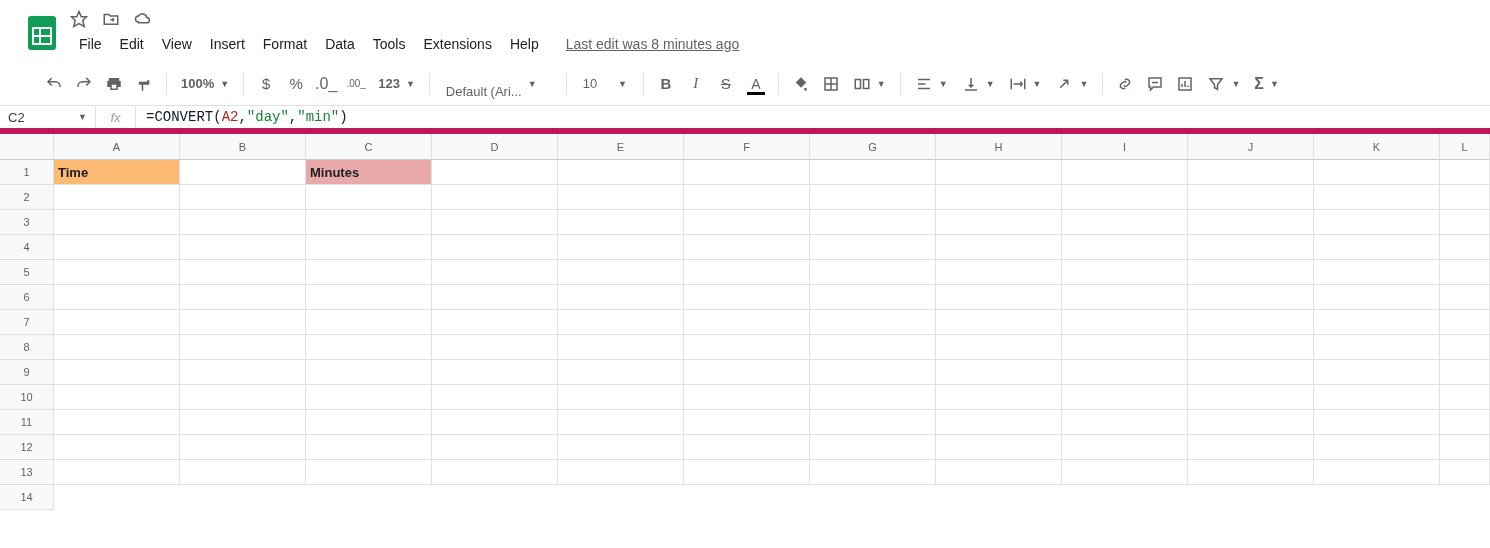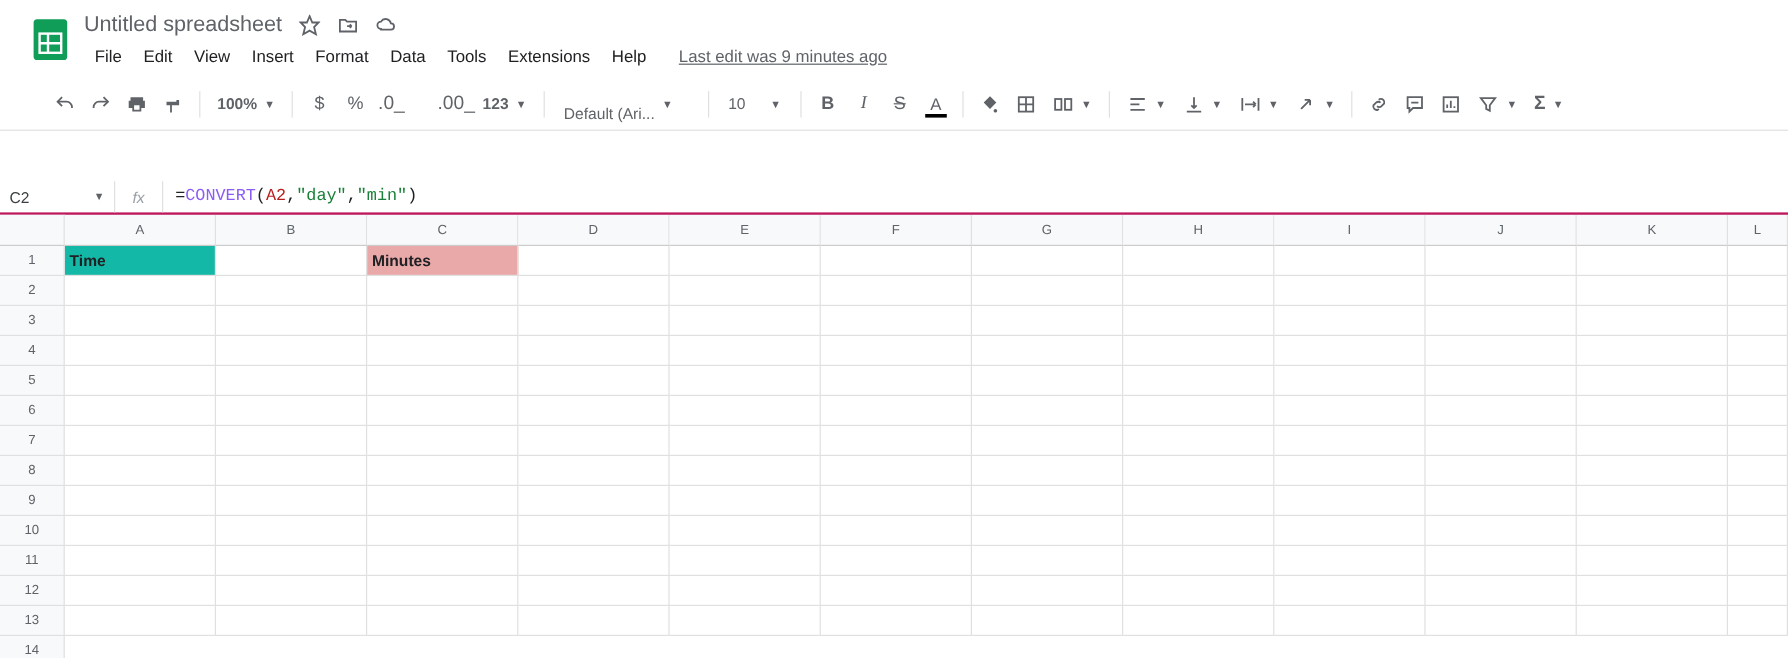--- a/index.html
+++ b/index.html
@@ -15,60 +15,59 @@
   .last-edit { font-size: 14px; color: #5f6368; text-decoration: underline; margin-left: 18px; cursor: pointer; }
   .toolbar { display: flex; align-items: center; padding: 6px 8px 6px 40px; border-bottom: 1px solid #e0e0e0; gap: 2px; margin-top: 6px; }
   .tb-btn { width: 28px; height: 28px; display: inline-flex; align-items: center; justify-content: center; color: #5f6368; cursor: pointer; border-radius: 2px; }
   .tb-sep { width: 1px; height: 22px; background: #e0e0e0; margin: 0 6px; }
   .tb-zoom { display: inline-flex; align-items: center; gap: 6px; padding: 0 6px; color: #5f6368; font-size: 13px; cursor: pointer; font-weight: bold; }
   .tb-font { display: inline-flex; align-items: center; gap: 6px; padding: 0 8px; color: #5f6368; font-size: 13px; width: 120px; cursor: pointer; }
   .tb-size { display: inline-flex; align-items: center; gap: 4px; padding: 0 8px; color: #5f6368; font-size: 13px; width: 60px; justify-content: space-between; cursor: pointer; }
   .text-color-btn { position: relative; }
   .text-color-underline { position: absolute; bottom: 3px; left: 5px; right: 5px; height: 3px; background: #000; }
   .caret { font-size: 9px; color: #5f6368; }
-  .namebox-row { display: flex; align-items: center; border-bottom: 2px solid #be185d; height: 28px; margin-top: 42px; }
+  .namebox-row { display: flex; align-items: center; border-bottom: 6px solid #be185d; height: 28px; }
   .namebox { width: 96px; padding: 0 8px; font-size: 13px; color: #3c4043; display: flex; align-items: center; justify-content: space-between; border-right: 1px solid #e0e0e0; height: 100%; }
   .fx-label { width: 40px; text-align: center; font-style: italic; color: #9aa0a6; font-size: 13px; border-right: 1px solid #e0e0e0; height: 100%; display: flex; align-items: center; justify-content: center; }
   .formula-bar { flex: 1; padding: 0 10px; font-size: 14px; font-family: "Courier New", monospace; color: #202124; display: flex; align-items: center; height: 100%; }
-  .fn-name { color: #8b5cf6; }
+  .fn-name { color: #0f172a; }
   .ref { color: #b91c1c; }
   .str { color: #188038; }
   .grid { display: flex; }
   .row-headers { flex-shrink: 0; width: 54px; }
   .corner { height: 26px; background: #f8f9fa; border-right: 1px solid #e0e0e0; border-bottom: 1px solid #ccc; }
   .row-header { height: 25px; background: #f8f9fa; border-right: 1px solid #e0e0e0; border-bottom: 1px solid #e0e0e0; display: flex; align-items: center; justify-content: center; font-size: 11px; color: #5f6368; }
   .cols { flex: 1; overflow: hidden; }
   .col-headers { display: flex; height: 26px; }
   .col-header { width: 126px; background: #f8f9fa; border-right: 1px solid #e0e0e0; border-bottom: 1px solid #ccc; display: flex; align-items: center; justify-content: center; font-size: 11px; color: #5f6368; flex-shrink: 0; }
   .col-header.last { flex: 1; }
   .row { display: flex; height: 25px; }
   .cell { width: 126px; border-right: 1px solid #e0e0e0; border-bottom: 1px solid #e0e0e0; padding: 0 4px; display: flex; align-items: center; font-size: 13px; flex-shrink: 0; position: relative; }
   .cell.last { flex: 1; }
-  .hdr-a { background: #14b8a6; font-weight: bold; }
+  .hdr-a { background: #fdba74; font-weight: bold; }
   .hdr-c { background: #eaa9a9; font-weight: bold; }
   .right { justify-content: flex-end; }
   .selected { outline: 2px solid #1a73e8; outline-offset: -1px; z-index: 2; }
   .sel-handle { position: absolute; right: -3px; bottom: -3px; width: 6px; height: 6px; background: #1a73e8; z-index: 3; }
   svg { display: block; }
 </style>
 </head>
 <body>
 
 <div class="header">
   <div class="logo">
     <svg viewBox="0 0 40 40">
         <rect x="6" y="4" width="28" height="34" rx="3" fill="#0f9d58"></rect>
         <rect x="11" y="16" width="18" height="16" fill="none" stroke="#fff" stroke-width="2"></rect>
         <line x1="11" y1="24" x2="29" y2="24" stroke="#fff" stroke-width="2"></line>
         <line x1="18" y1="16" x2="18" y2="32" stroke="#fff" stroke-width="2"></line>
       </svg>
   </div>
   <div class="title-area">
     <div class="title-row">
-      <span class="doc-title">Untitled spreadsheet</span>
       <span class="title-icon">
         <svg width="18" height="18" viewBox="0 0 24 24" fill="none" stroke="#5f6368" stroke-width="2">
             <polygon points="12,2 15,9 22,9 17,14 19,22 12,18 5,22 7,14 2,9 9,9"></polygon>
           </svg>
       </span>
       <span class="title-icon">
         <svg width="18" height="18" viewBox="0 0 24 24" fill="none" stroke="#5f6368" stroke-width="2">
             <path d="M3 6h6l2 2h10v11H3z"></path>
             <path d="M11 13h5m0 0l-2-2m2 2l-2 2"></path>
           </svg>
@@ -82,21 +81,21 @@
     <div class="menubar">
       <span class="menu-item">File</span>
       <span class="menu-item">Edit</span>
       <span class="menu-item">View</span>
       <span class="menu-item">Insert</span>
       <span class="menu-item">Format</span>
       <span class="menu-item">Data</span>
       <span class="menu-item">Tools</span>
       <span class="menu-item">Extensions</span>
       <span class="menu-item">Help</span>
-      <span class="last-edit">Last edit was 9 minutes ago</span>
+      <span class="last-edit">Last edit was 8 minutes ago</span>
     </div>
   </div>
 </div>
 
 <div class="toolbar">
   <span class="tb-btn">
       <svg width="18" height="18" viewBox="0 0 24 24" fill="none" stroke="#5f6368" stroke-width="2">
         <path d="M9 14l-5-5 5-5"></path>
         <path d="M4 9h10a6 6 0 016 6v1"></path>
       </svg>
@@ -119,21 +118,21 @@
     </span>
   <span class="tb-sep"></span>
   <span class="tb-zoom">
       <span>100%</span>
       <span class="caret">▼</span>
     </span>
   <span class="tb-sep"></span>
   <span class="tb-btn" style="font-size:15px;">$</span>
   <span class="tb-btn" style="font-size:15px;">%</span>
   <span class="tb-btn" style="font-size:16px;">.0_</span>
-  <span class="tb-btn" style="font-size:16px;margin-left:24px;">.00_</span>
+  <span class="tb-btn" style="font-size:10px;">.00_</span>
   <span class="tb-zoom">
       <span>123</span>
       <span class="caret">▼</span>
     </span>
   <span class="tb-sep"></span>
   <span class="tb-font">
       <span style="overflow:hidden;white-space:nowrap;margin-top:16px;">Default (Ari...</span>
       <span class="caret">▼</span>
     </span>
   <span class="tb-sep"></span>

